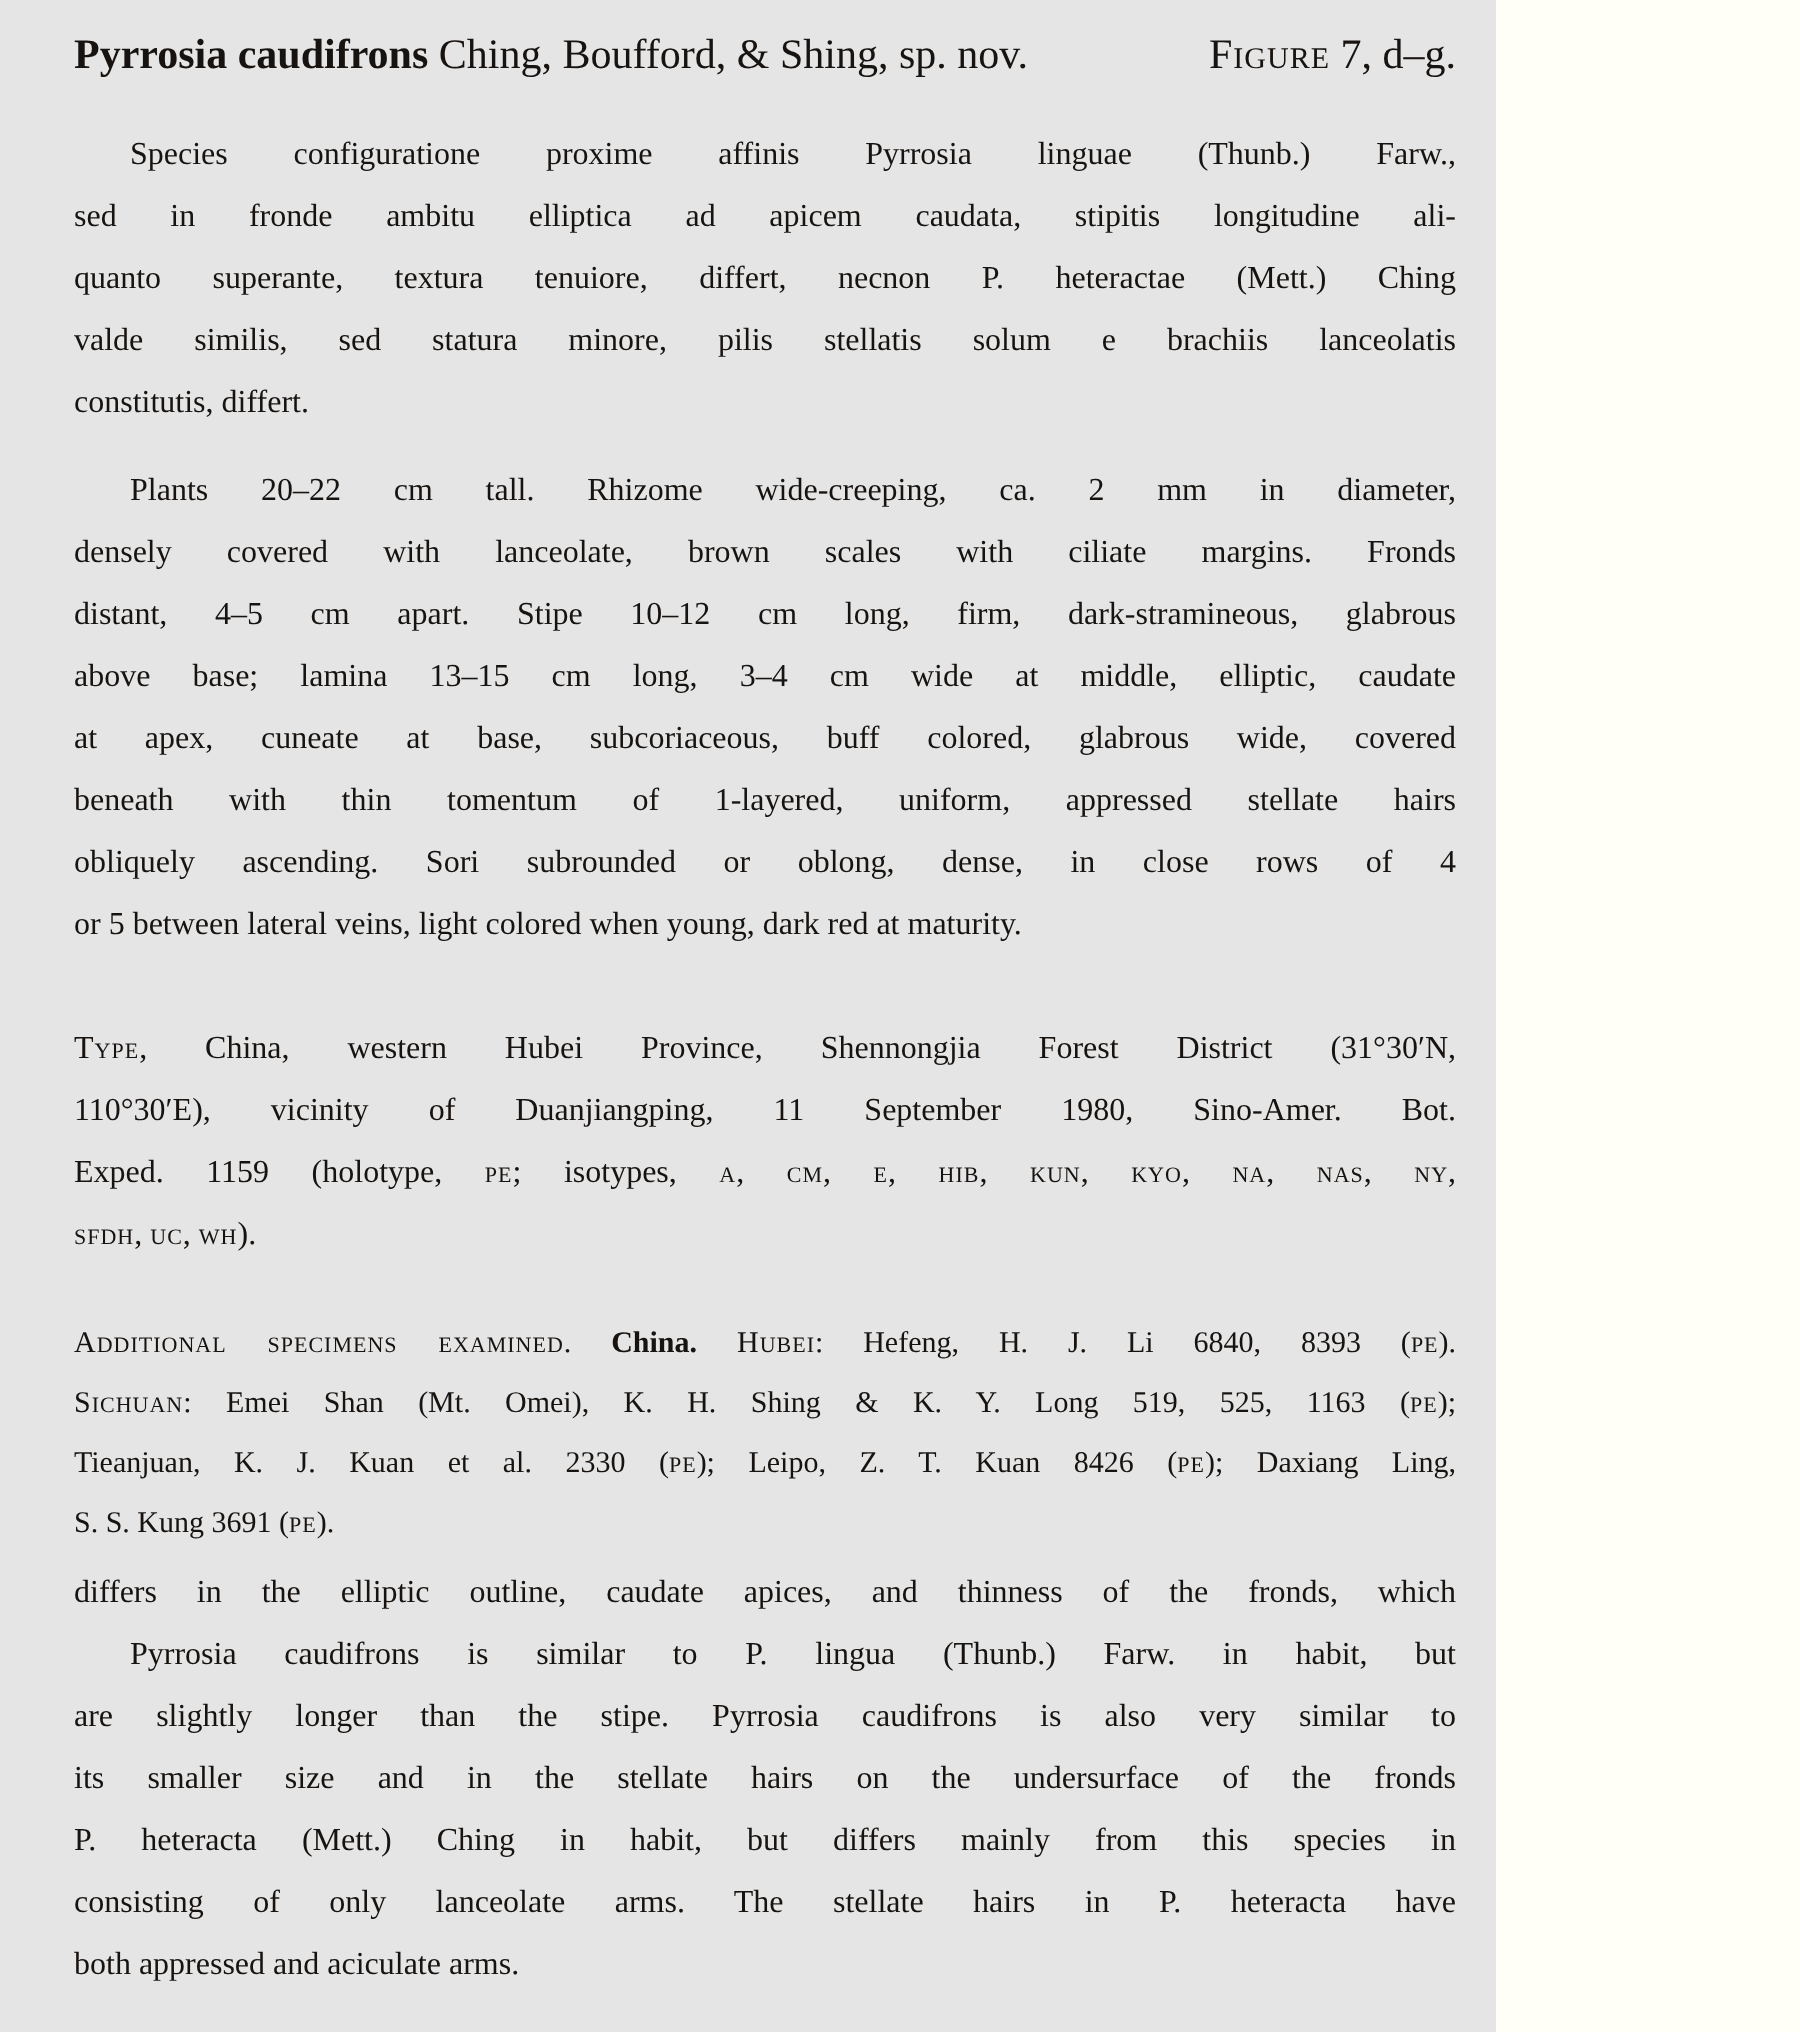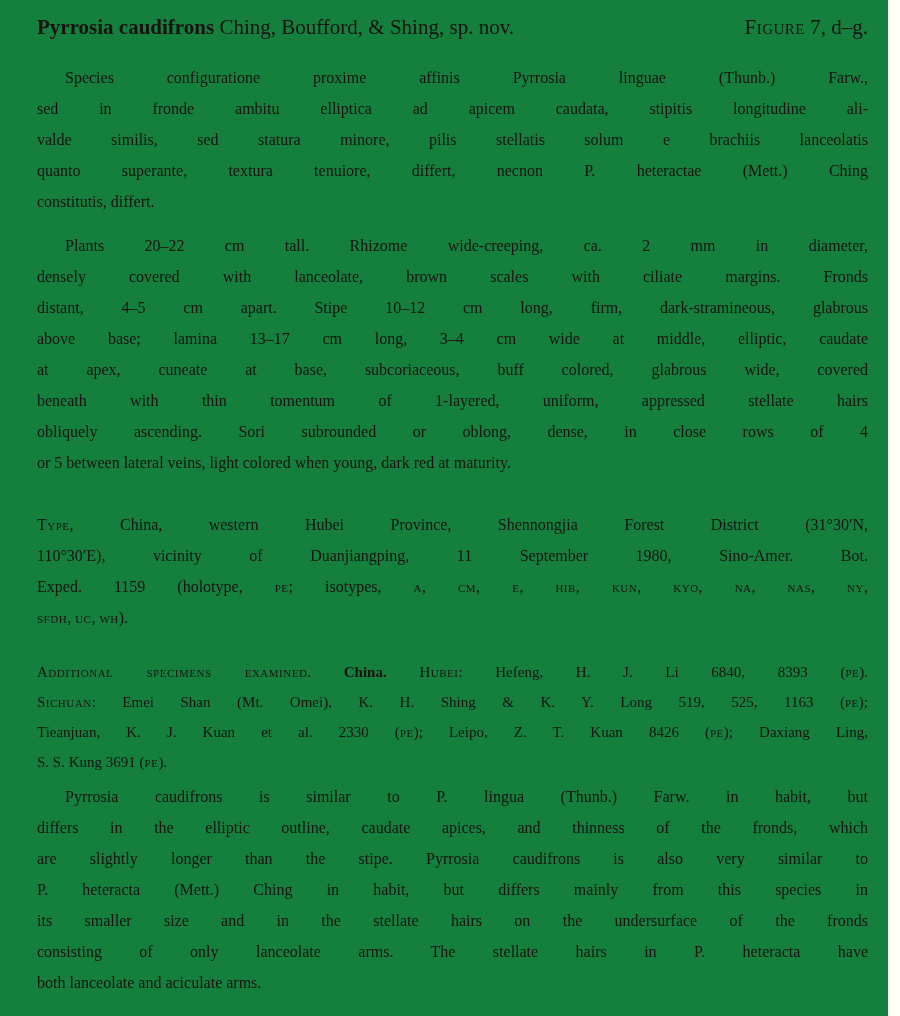--- a/index.html
+++ b/index.html
@@ -3,23 +3,23 @@
 <meta charset="utf-8">
 <style>
   html, body { margin: 0; padding: 0; }
   body {
     width: 900px; height: 1016px;
     background: #fffef7;
     overflow: hidden;
   }
   .page {
     box-sizing: border-box;
-    width: 888px; height: 1016px;
+    width: 748px; height: 1016px;
     padding: 12px 20px 0 37px;
-    background: #15803d;
+    background: #e5e5e5;
     color: #171310;
     font-family: "Liberation Serif", "DejaVu Serif", serif;
   }
   .header {
     display: flex;
     justify-content: space-between;
     align-items: baseline;
     font-size: 21px;
     line-height: 31px;
     margin-bottom: 19px;
@@ -52,49 +52,49 @@
 
 <div class="page">
   <div class="header">
     <div class="header-left"><span class="seg-b">Pyrrosia caudifrons</span><span class="seg-n"> Ching, Boufford, &amp; Shing, sp. nov.</span></div>
     <div class="header-right"><span class="seg-sc">Figure</span><span class="seg-n"> 7, d–g.</span></div>
   </div>
   <div id="doc-body">
       <div class="para">
         <div class="line indent"><span class="seg-n">Species configuratione proxime affinis Pyrrosia linguae (Thunb.) Farw.,</span></div>
         <div class="line"><span class="seg-n">sed in fronde ambitu elliptica ad apicem caudata, stipitis longitudine ali-</span></div>
+        <div class="line"><span class="seg-n">quanto superante, textura tenuiore, differt, necnon P. heteractae (Mett.) Ching</span></div>
         <div class="line"><span class="seg-n">valde similis, sed statura minore, pilis stellatis solum e brachiis lanceolatis</span></div>
-        <div class="line"><span class="seg-n">quanto superante, textura tenuiore, differt, necnon P. heteractae (Mett.) Ching</span></div>
         <div class="line last"><span class="seg-n">constitutis, differt.</span></div>
       </div>
       <div class="para">
         <div class="line indent"><span class="seg-n">Plants 20–22 cm tall. Rhizome wide-creeping, ca. 2 mm in diameter,</span></div>
         <div class="line"><span class="seg-n">densely covered with lanceolate, brown scales with ciliate margins. Fronds</span></div>
         <div class="line"><span class="seg-n">distant, 4–5 cm apart. Stipe 10–12 cm long, firm, dark-stramineous, glabrous</span></div>
-        <div class="line"><span class="seg-n">above base; lamina 13–17 cm long, 3–4 cm wide at middle, elliptic, caudate</span></div>
+        <div class="line"><span class="seg-n">above base; lamina 13–15 cm long, 3–4 cm wide at middle, elliptic, caudate</span></div>
         <div class="line"><span class="seg-n">at apex, cuneate at base, subcoriaceous, buff colored, glabrous wide, covered</span></div>
         <div class="line"><span class="seg-n">beneath with thin tomentum of 1-layered, uniform, appressed stellate hairs</span></div>
         <div class="line"><span class="seg-n">obliquely ascending. Sori subrounded or oblong, dense, in close rows of 4</span></div>
         <div class="line last"><span class="seg-n">or 5 between lateral veins, light colored when young, dark red at maturity.</span></div>
       </div>
       <div class="para">
         <div class="line"><span class="seg-sc">Type</span><span class="seg-n">, China, western Hubei Province, Shennongjia Forest District (31°30′N,</span></div>
         <div class="line"><span class="seg-n">110°30′E), vicinity of Duanjiangping, 11 September 1980, </span><span class="seg-i">Sino-Amer. Bot.</span></div>
         <div class="line"><span class="seg-i">Exped. 1159</span><span class="seg-n"> (holotype, </span><span class="seg-sc">pe</span><span class="seg-n">; isotypes, </span><span class="seg-sc">a</span><span class="seg-n">, </span><span class="seg-sc">cm</span><span class="seg-n">, </span><span class="seg-sc">e</span><span class="seg-n">, </span><span class="seg-sc">hib</span><span class="seg-n">, </span><span class="seg-sc">kun</span><span class="seg-n">, </span><span class="seg-sc">kyo</span><span class="seg-n">, </span><span class="seg-sc">na</span><span class="seg-n">, </span><span class="seg-sc">nas</span><span class="seg-n">, </span><span class="seg-sc">ny</span><span class="seg-n">,</span></div>
         <div class="line last"><span class="seg-sc">sfdh</span><span class="seg-n">, </span><span class="seg-sc">uc</span><span class="seg-n">, </span><span class="seg-sc">wh</span><span class="seg-n">).</span></div>
       </div>
       <div class="para small">
         <div class="line"><span class="seg-sc">Additional specimens examined</span><span class="seg-n">. </span><span class="seg-b">China.</span><span class="seg-n"> </span><span class="seg-sc">Hubei</span><span class="seg-n">: Hefeng, </span><span class="seg-i">H. J. Li 6840, 8393</span><span class="seg-n"> (</span><span class="seg-sc">pe</span><span class="seg-n">).</span></div>
         <div class="line"><span class="seg-sc">Sichuan</span><span class="seg-n">: Emei Shan (Mt. Omei), </span><span class="seg-i">K. H. Shing &amp; K. Y. Long 519, 525, 1163</span><span class="seg-n"> (</span><span class="seg-sc">pe</span><span class="seg-n">);</span></div>
         <div class="line"><span class="seg-n">Tieanjuan, </span><span class="seg-i">K. J. Kuan et al. 2330</span><span class="seg-n"> (</span><span class="seg-sc">pe</span><span class="seg-n">); Leipo, </span><span class="seg-i">Z. T. Kuan 8426</span><span class="seg-n"> (</span><span class="seg-sc">pe</span><span class="seg-n">); Daxiang Ling,</span></div>
         <div class="line last"><span class="seg-i">S. S. Kung 3691</span><span class="seg-n"> (</span><span class="seg-sc">pe</span><span class="seg-n">).</span></div>
       </div>
       <div class="para">
+        <div class="line"><span class="seg-n">differs in the elliptic outline, caudate apices, and thinness of the fronds, which</span></div>
         <div class="line indent"><span class="seg-i">Pyrrosia caudifrons</span><span class="seg-n"> is similar to </span><span class="seg-i">P. lingua</span><span class="seg-n"> (Thunb.) Farw. in habit, but</span></div>
-        <div class="line"><span class="seg-n">differs in the elliptic outline, caudate apices, and thinness of the fronds, which</span></div>
         <div class="line"><span class="seg-n">are slightly longer than the stipe. </span><span class="seg-i">Pyrrosia caudifrons</span><span class="seg-n"> is also very similar to</span></div>
+        <div class="line"><span class="seg-n">its smaller size and in the stellate hairs on the undersurface of the fronds</span></div>
         <div class="line"><span class="seg-i">P. heteracta</span><span class="seg-n"> (Mett.) Ching in habit, but differs mainly from this species in</span></div>
-        <div class="line"><span class="seg-n">its smaller size and in the stellate hairs on the undersurface of the fronds</span></div>
         <div class="line"><span class="seg-n">consisting of only lanceolate arms. The stellate hairs in </span><span class="seg-i">P. heteracta</span><span class="seg-n"> have</span></div>
-        <div class="line last"><span class="seg-n">both lanceolate and aciculate arms.</span></div>
+        <div class="line last"><span class="seg-n">both appressed and aciculate arms.</span></div>
       </div>
     </div>
 </div>
 
 </body></html>

